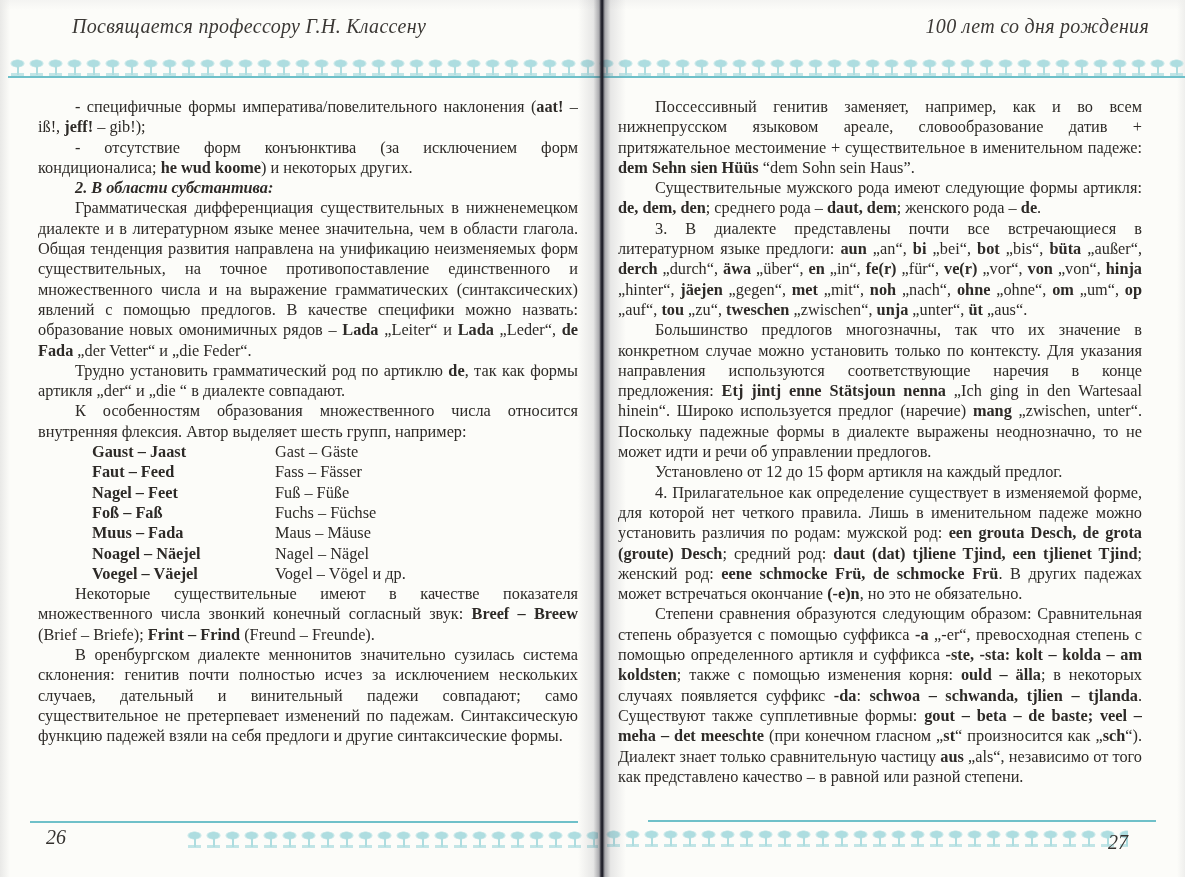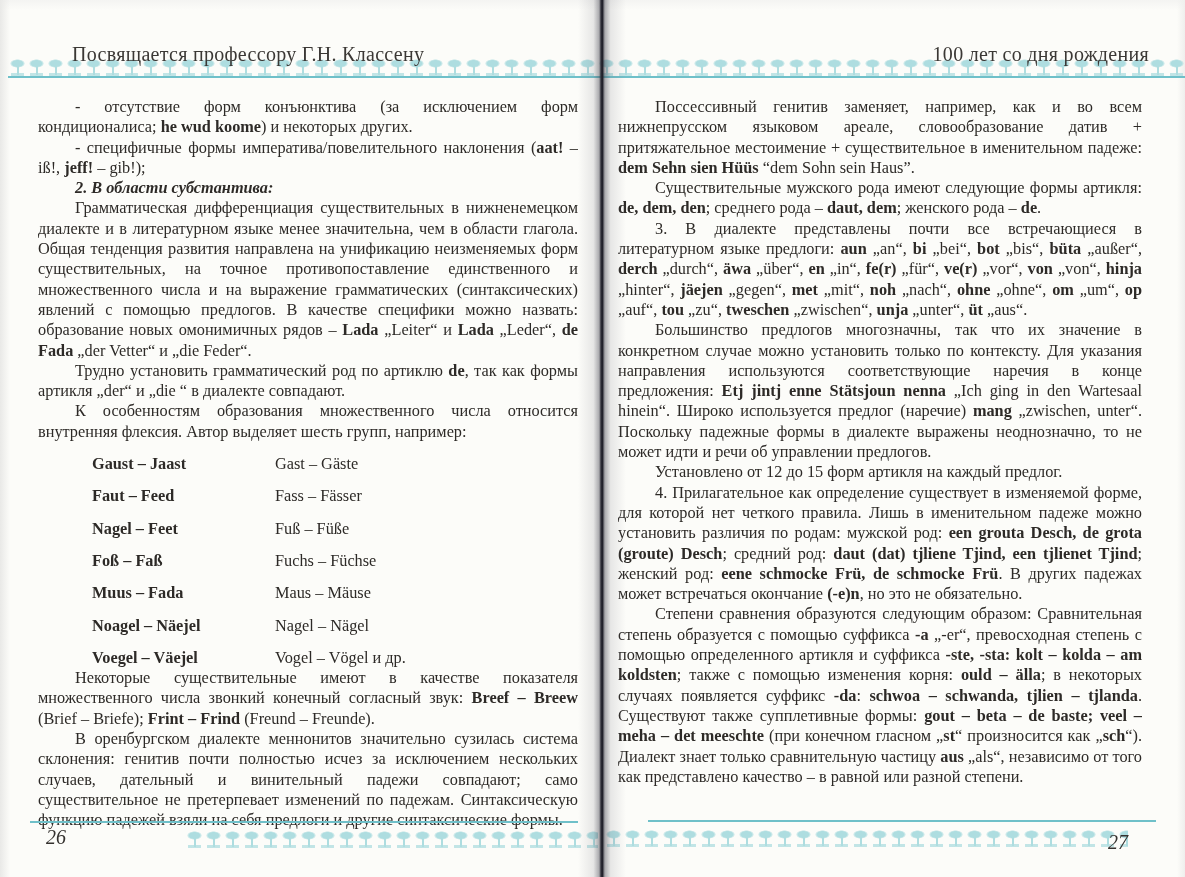--- a/index.html
+++ b/index.html
@@ -44,41 +44,41 @@
   .band-top{position:absolute;left:8px;right:0;top:57px;}
   .band-top .rule{margin-top:0;}
 
   .rule-bottom-left{position:absolute;left:30px;top:821px;width:548px;}
   .orn-bottom-left{position:absolute;left:185px;top:829px;width:413px;}
   .rule-bottom-right{position:absolute;left:648px;top:820px;width:508px;}
   .orn-bottom-right{position:absolute;left:604px;top:828px;width:524px;}
 
   
   .running-head{
-    position:absolute;top:43px;
-    font-size:20px;color:#3b3835;
+    position:absolute;top:15px;
+    font-style:italic;font-size:20px;color:#3b3835;
     letter-spacing:.3px;white-space:nowrap;
   }
   .head-left{left:72px;}
   .head-right{right:36px;text-align:right;}
 
   
   .body-text{
     position:absolute;top:97px;
     font-size:16.3px;line-height:20.3px;
     color:var(--ink);
     text-align:justify;
   }
   .body-left{left:38px;width:540px;}
   .body-right{left:618px;width:524px;}
   .para{text-indent:37px;margin:0;}
   .bold{font-weight:bold;}
   .italic{font-style:italic;font-weight:bold;}
 
-  .pair-row{display:flex;padding-left:54px;margin-top:12px;}
+  .pair-row{display:flex;padding-left:54px;}
   .pair-dialect{font-weight:bold;width:183px;flex:0 0 183px;}
   .pair-german{flex:1;}
 
   
   .page-number{
     position:absolute;font-style:italic;font-size:20px;color:#34312e;text-align:right;
   }
   .pn-left{left:46px;top:826px;}
   .pn-right{left:1108px;top:831px;}
 
@@ -107,22 +107,22 @@
 
   <div class="band-top">
     <div class="ornament"></div>
     <div class="rule"></div>
   </div>
 
   <div class="running-head head-left">Посвящается профессору Г.Н. Классену</div>
   <div class="running-head head-right">100 лет со дня рождения</div>
 
   <div class="body-text body-left">
+      <div class="para"><span>- специфичные формы императива/повелительного наклонения (</span><span class="bold">aat!</span><span> – iß!, </span><span class="bold">jeff!</span><span> – gib!);</span></div>
       <div class="para"><span>- отсутствие форм конъюнктива (за исключением форм кондиционалиса; </span><span class="bold">he wud koome</span><span>) и некоторых других.</span></div>
-      <div class="para"><span>- специфичные формы императива/повелительного наклонения (</span><span class="bold">aat!</span><span> – iß!, </span><span class="bold">jeff!</span><span> – gib!);</span></div>
       <div class="para"><span class="italic">2. В области субстантива:</span></div>
       <div class="para"><span>Грамматическая дифференциация существительных в нижненемецком диалекте и в литературном языке менее значительна, чем в области глагола. Общая тенденция развития направлена на унификацию неизменяемых форм существительных, на точное противопоставление единственного и множественного числа и на выражение грамматических (синтаксических) явлений с помощью предлогов. В качестве специфики можно назвать: образование новых омонимичных рядов – </span><span class="bold">Lada</span><span> „Leiter“ и </span><span class="bold">Lada</span><span> „Leder“, </span><span class="bold">de Fada</span><span> „der Vetter“ и „die Feder“.</span></div>
       <div class="para"><span>Трудно установить грамматический род по артиклю </span><span class="bold">de</span><span>, так как формы артикля „der“ и „die “ в диалекте совпадают.</span></div>
       <div class="para"><span>К особенностям образования множественного числа относится внутренняя флексия. Автор выделяет шесть групп, например:</span></div>
       <div class="pair-row">
         <span class="pair-dialect">Gaust – Jaast</span>
         <span class="pair-german">Gast – Gäste</span>
       </div>
       <div class="pair-row">
         <span class="pair-dialect">Faut – Feed</span>

